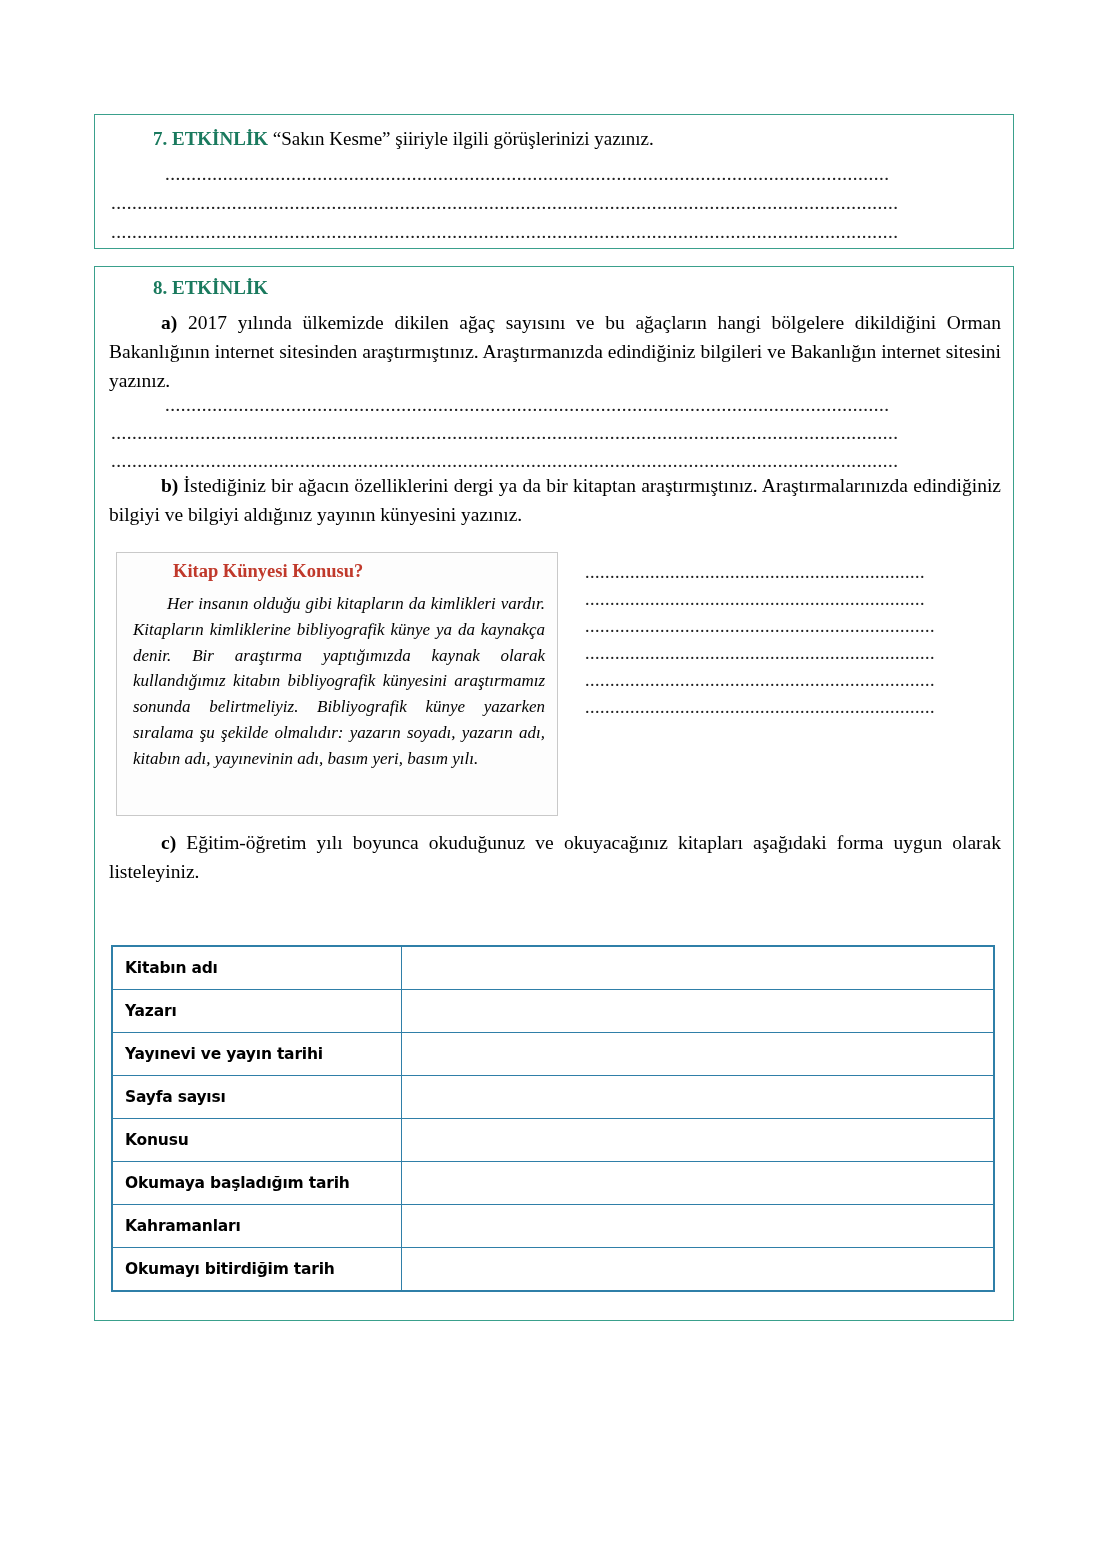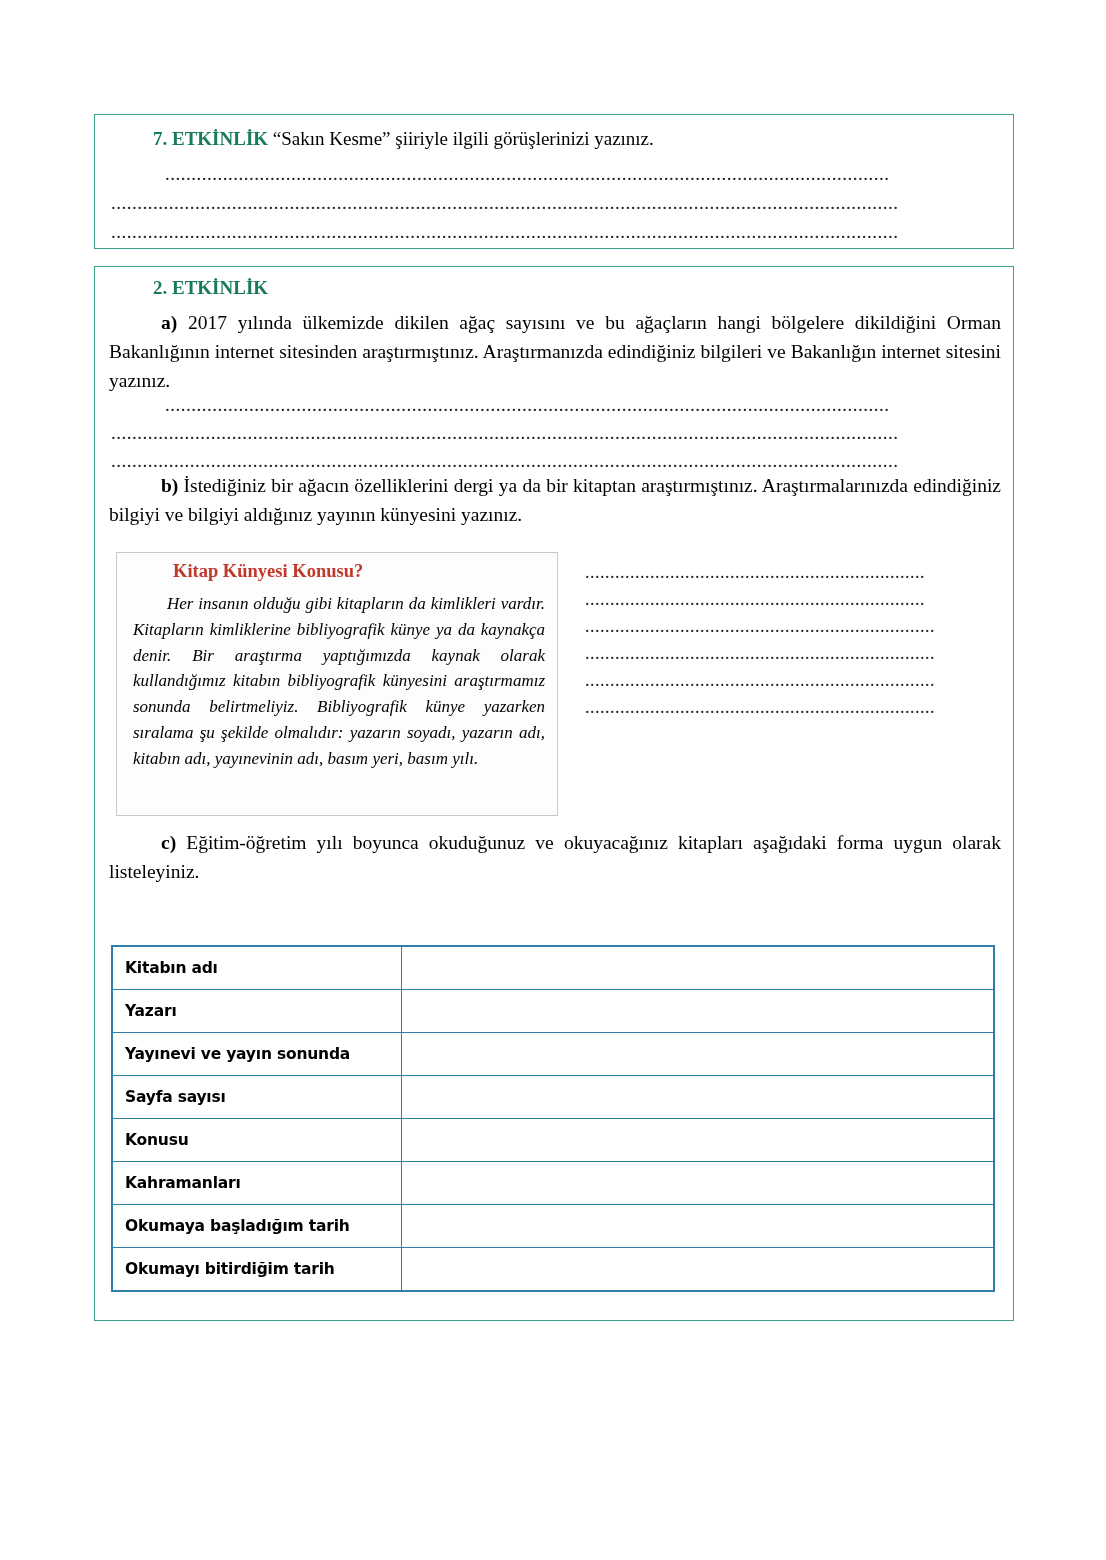--- a/index.html
+++ b/index.html
@@ -184,21 +184,21 @@
       <span class="act-label">7. ETKİNLİK</span>
       <span class="body-text">“Sakın Kesme” şiiriyle ilgili görüşlerinizi yazınız.</span>
     </div>
     <div class="dots-line dl1">..........................................................................................................................................</div>
     <div class="dots-line dl2">......................................................................................................................................................</div>
     <div class="dots-line dl3">......................................................................................................................................................</div>
   </div>
 
   <div class="box8">
 
-    <div class="act8-head act-label">2. ETKİNLİK</div>
+    <div class="act8-head act-label">8. ETKİNLİK</div>
 
     <div class="para p-a">
       <b>a)</b><span> 2017 yılında ülkemizde dikilen ağaç sayısını ve bu ağaçların hangi bölgelere dikildiğini Orman Bakanlığının internet sitesinden araştırmıştınız. Araştırmanızda edindiğiniz bilgileri ve Bakanlığın internet sitesini yazınız.</span>
     </div>
     <div class="dots-line dla1">..........................................................................................................................................</div>
     <div class="dots-line dla2">......................................................................................................................................................</div>
     <div class="dots-line dla3">......................................................................................................................................................</div>
 
     <div class="para p-b">
       <b>b)</b><span> İstediğiniz bir ağacın özelliklerini dergi ya da bir kitaptan araştırmıştınız. Araştırmalarınızda edindiğiniz bilgiyi ve bilgiyi aldığınız yayının künyesini yazınız.</span>
@@ -226,37 +226,37 @@
       <tbody>
         <tr>
           <td class="label">Kitabın adı</td>
           <td class="value"></td>
         </tr>
         <tr>
           <td class="label">Yazarı</td>
           <td class="value"></td>
         </tr>
         <tr>
-          <td class="label">Yayınevi ve yayın sonunda</td>
+          <td class="label">Yayınevi ve yayın tarihi</td>
           <td class="value"></td>
         </tr>
         <tr>
           <td class="label">Sayfa sayısı</td>
           <td class="value"></td>
         </tr>
         <tr>
           <td class="label">Konusu</td>
           <td class="value"></td>
         </tr>
         <tr>
+          <td class="label">Okumaya başladığım tarih</td>
+          <td class="value"></td>
+        </tr>
+        <tr>
           <td class="label">Kahramanları</td>
-          <td class="value"></td>
-        </tr>
-        <tr>
-          <td class="label">Okumaya başladığım tarih</td>
           <td class="value"></td>
         </tr>
         <tr>
           <td class="label">Okumayı bitirdiğim tarih</td>
           <td class="value"></td>
         </tr>
       </tbody>
     </table>
 
   </div>

